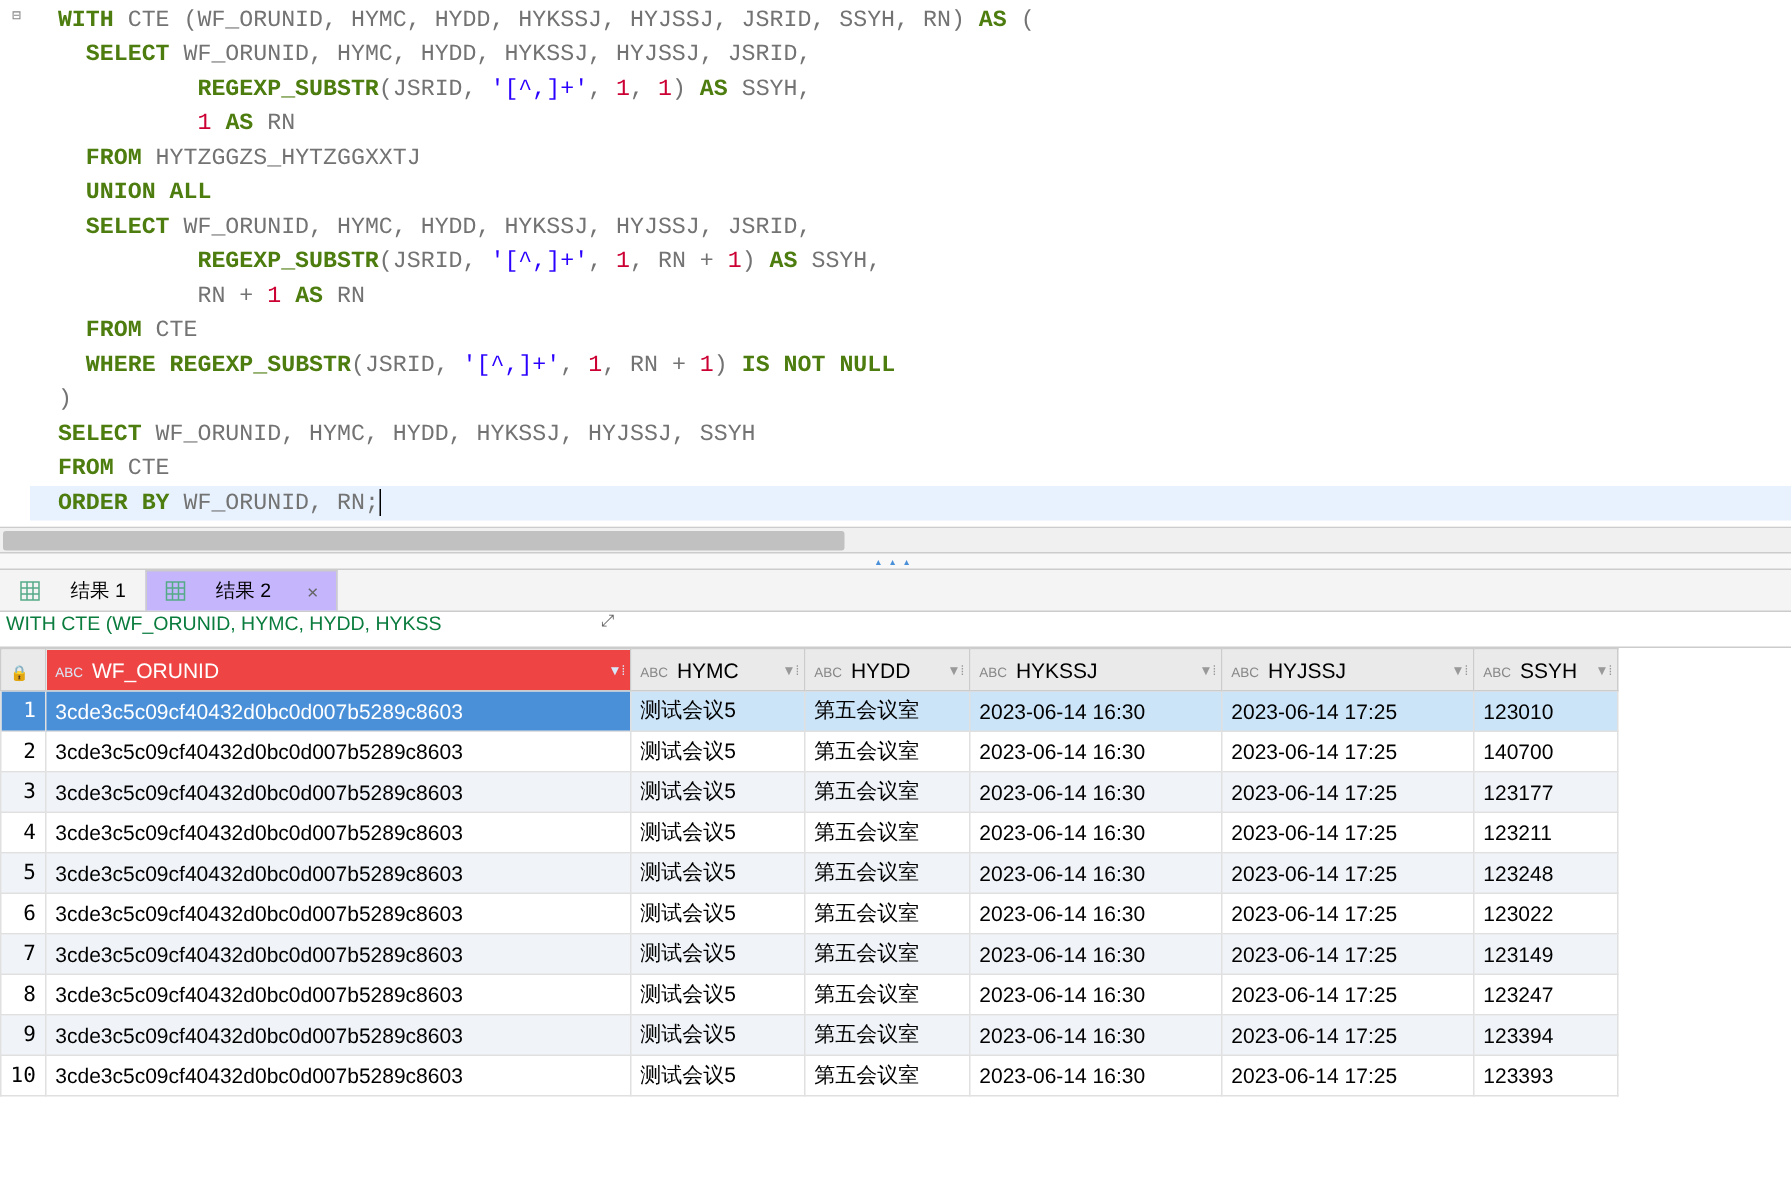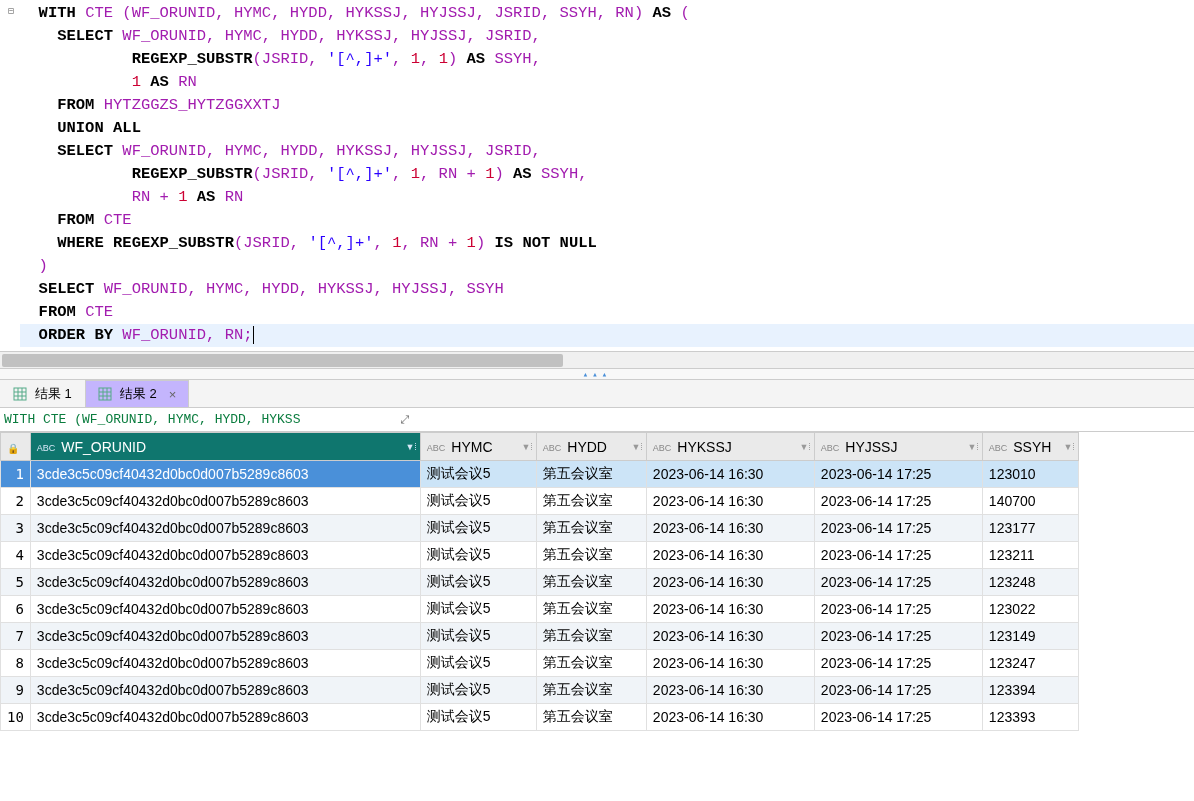--- a/index.html
+++ b/index.html
@@ -1,41 +1,41 @@
 <!DOCTYPE html>
 <html><head>
 <meta charset="utf-8">
 <style>
 * { margin: 0; padding: 0; box-sizing: border-box; }
 body { font-family: Consolas, 'Courier New', monospace; font-size: 14px; background: #fff; width: 1194px; height: 801px; overflow: hidden; display: flex; flex-direction: column; }
 .editor-area { flex: 0 0 auto; background: #fff; position: relative; }
 .code-content { padding: 2px 0 4px 20px; line-height: 23px; font-size: 15.5px; font-family: Consolas, 'Courier New', monospace; white-space: pre; overflow-x: hidden; }
 .fold-marker { position: absolute; left: 8px; top: 5px; width: 10px; height: 10px; color: #888; font-size: 10px; cursor: pointer; }
-.kw { color: #000000; font-weight: bold; }
+.kw { color: #4d7c0f; font-weight: bold; }
 .str { color: #2a00ff; }
 .num { color: #c03; }
-.plain { color: #a21caf; }
+.plain { color: #737373; }
 .highlight-line { background: #e8f2fe; }
 .cursor { display:inline-block; width:1px; height:18px; background:#000; vertical-align:middle; }
 .hscroll { height: 17px; background: #f0f0f0; border-top: 1px solid #ccc; display: flex; align-items: center; }
 .hscroll-thumb { height: 13px; background: #c1c1c1; border-radius: 2px; margin-left: 2px; }
 .splitter { height: 12px; background: #f8f8f8; border-top: 1px solid #ccc; border-bottom: 1px solid #ccc; text-align: center; font-size: 9px; color: #4a90d9; line-height: 12px; letter-spacing: 4px; }
 .tabs-area { height: 28px; background: #f4f4f4; border-bottom: 1px solid #ccc; display: flex; align-items: flex-end; }
-.tab { padding: 4px 12px; border: 1px solid transparent; border-bottom: none; font-family: 'Microsoft YaHei', sans-serif; font-size: 13px; cursor: pointer; display: flex; align-items: center; gap: 8px; }
+.tab { padding: 4px 12px; border: 1px solid transparent; border-bottom: none; font-family: 'Microsoft YaHei', sans-serif; font-size: 13px; cursor: pointer; display: flex; align-items: center; gap: 20px; }
 .tab.active { background: #c4b5fd; border-color: #ccc; }
 .tab-icon { width: 14px; height: 14px; display: inline-flex; align-items: center; justify-content: center; }
 .tab-close { font-size: 13px; color: #666; margin-left: 4px; }
-.filter-bar { height: 24px; background: #fff; border-bottom: 1px solid #ccc; display: flex; align-items: center; font-family: Liberation Mono, monospace; font-size: 13px; }
+.filter-bar { height: 24px; background: #fff; border-bottom: 1px solid #ccc; display: flex; font-family: Liberation Sans, sans-serif; font-size: 13px; }
 .sql-snippet { color: #0a7c3e; padding-left: 4px; flex: 0 0 auto; overflow: hidden; white-space: nowrap; }
 .expand-icon { width: 18px; text-align: center; color: #666; cursor: pointer; font-size: 11px; }
 .filter-input { flex: 1; color: #999; font-style: italic; padding-left: 4px; }
 .results-area { flex: 1; overflow: auto; }
 .results-table { border-collapse: collapse; font-family: 'Microsoft YaHei', Consolas, sans-serif; font-size: 14px; }
 .results-table th { background: #eaeaea; border: 1px solid #ccc; padding: 4px 6px; font-weight: normal; text-align: left; position: relative; height: 28px; }
-.results-table th.selected { background: #0f766e; color: #fff; }
+.results-table th.selected { background: #ef4444; color: #fff; }
 .results-table td { border: 1px solid #e0e0e0; padding: 3px 6px; height: 27px; }
 .row-num-header { width: 28px; background: #eaeaea; text-align: center; }
 .lock-icon { font-size: 10px; color: #a88; }
 .row-num { background: #eaeaea; text-align: right; padding-right: 8px; border: 1px solid #ccc; font-family: Consolas, monospace; }
 .row-num.selected { background: #4a90d9; color: #fff; }
 tr.odd td { background: #fff; }
 tr.even td { background: #f0f4f8; }
 tr.selected td { background: #cce4f7; }
 tr.selected td.cell-selected { background: #4a90d9; color: #fff; }
 .col-type-icon { font-size: 9px; color: #888; margin-right: 2px; vertical-align: middle; }

